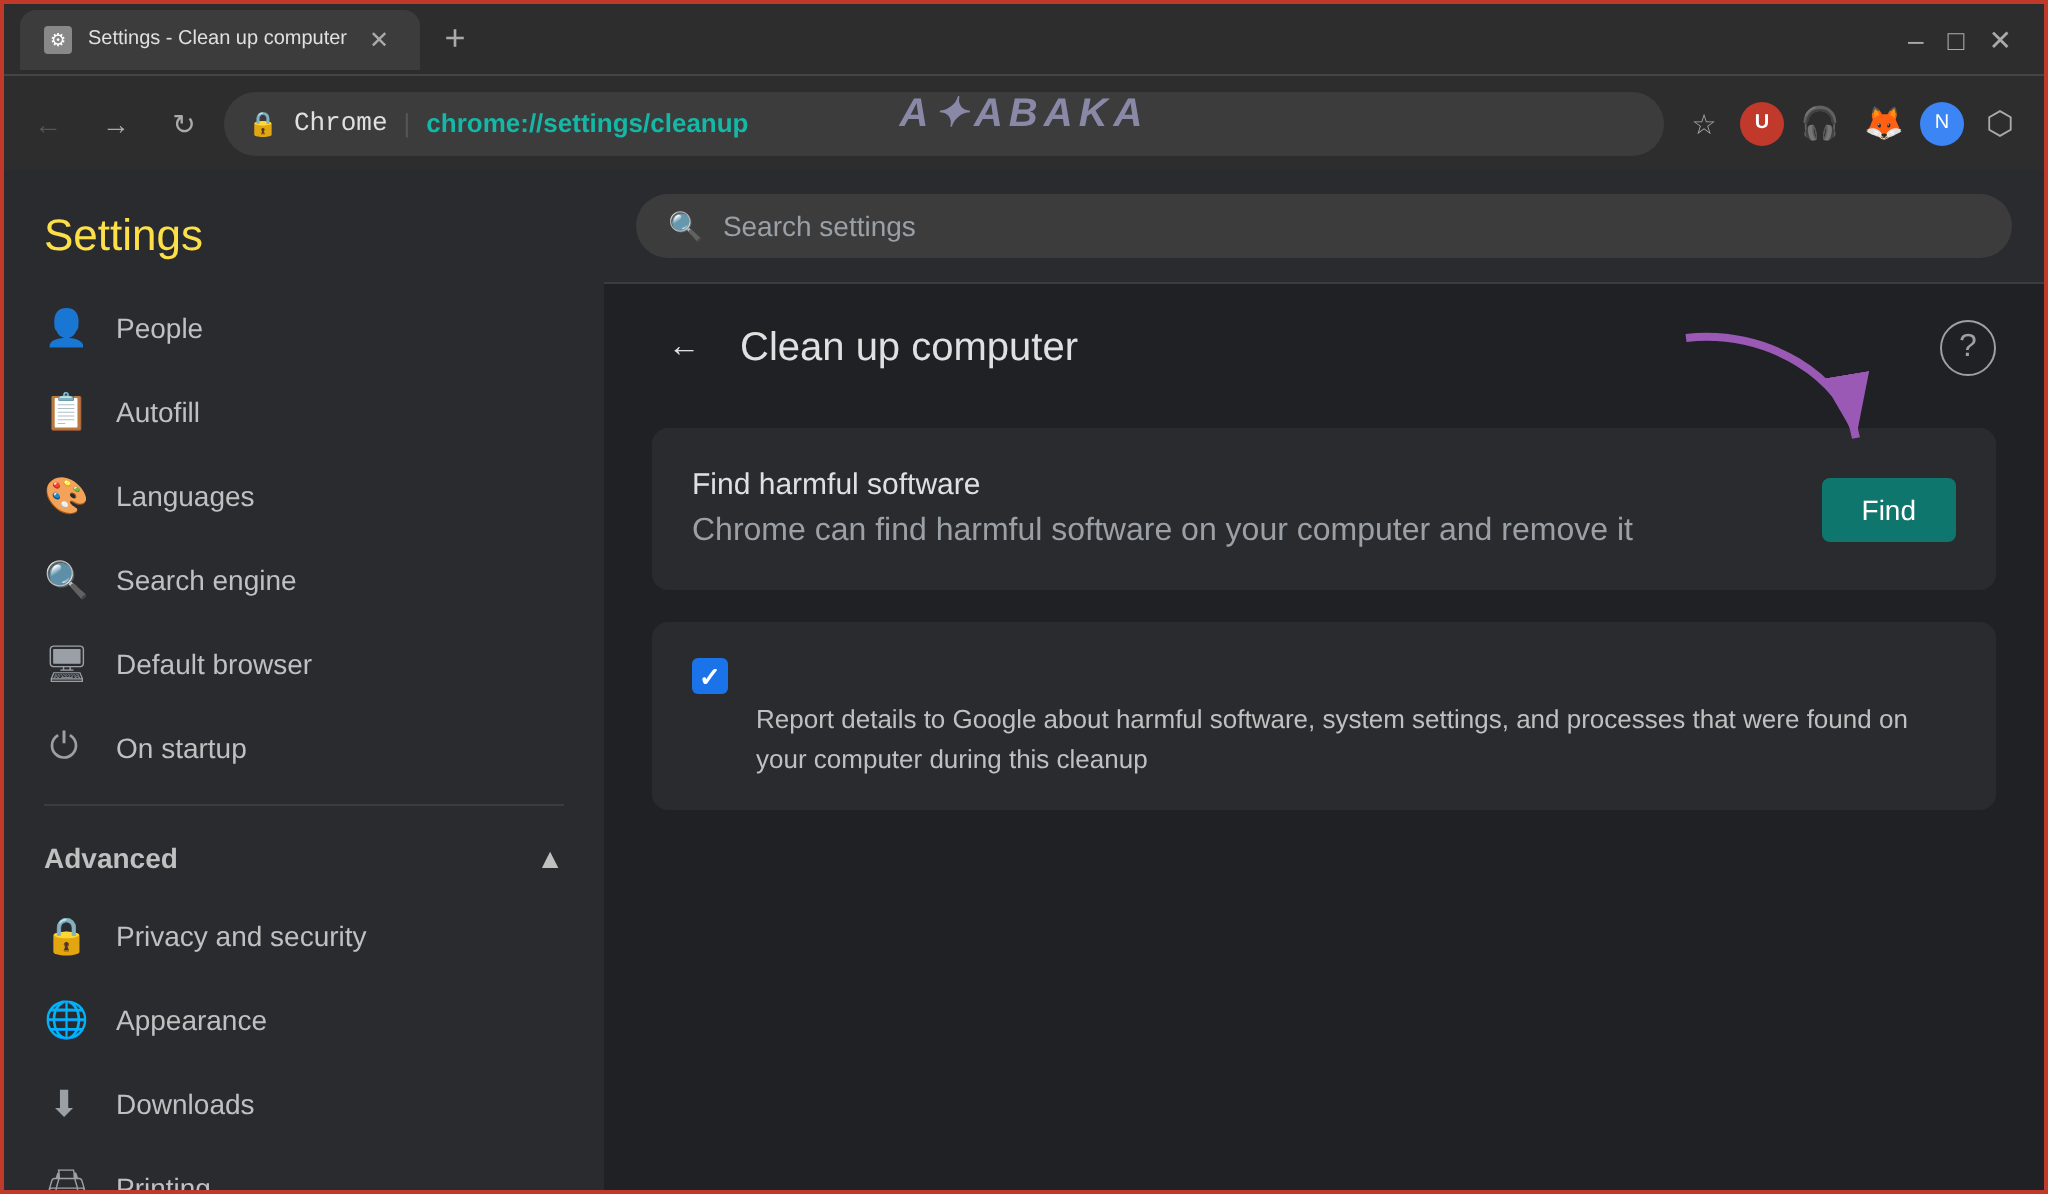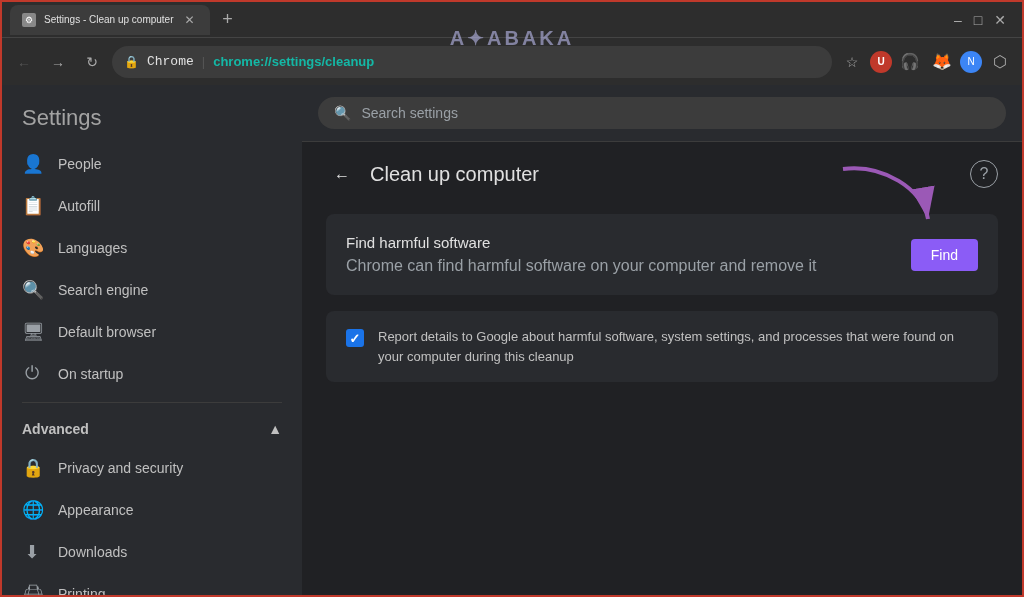--- a/index.html
+++ b/index.html
@@ -154,21 +154,21 @@
     .sidebar {
       width: 300px;
       background: #292b2f;
       overflow-y: auto;
       flex-shrink: 0;
     }
     .settings-title {
       padding: 20px 20px 12px;
       font-size: 22px;
       font-weight: 400;
-      color: #a3a3a3;
+      color: #fde047;
     }
     .sidebar-item {
       display: flex;
       align-items: center;
       padding: 10px 20px;
       gap: 16px;
       cursor: pointer;
       color: #c0c0c0;
       font-size: 14px;
       transition: background 0.15s;
@@ -290,21 +290,21 @@
       font-size: 15px;
       font-weight: 500;
       color: #e0e0e0;
       margin-bottom: 6px;
     }
     .find-desc {
       font-size: 16px;
       color: #9aa0a6;
     }
     .find-btn {
-      background: #8b5cf6;
+      background: #0f766e;
       color: #fff;
       border: none;
       border-radius: 4px;
       padding: 8px 20px;
       font-size: 14px;
       cursor: pointer;
       margin-left: 20px;
       white-space: nowrap;
       position: relative;
     }
@@ -343,20 +343,21 @@
     }
     .checkmark {
       color: white;
       font-size: 13px;
       font-weight: bold;
     }
     .checkbox-text {
       font-size: 13px;
       color: #c0c0c0;
       line-height: 1.5;
+      margin-top: 23px;
     }
   </style>
 </head>
 <body>
 
 <div style="position:relative;">
 
   <div class="titlebar">
     <div class="tab">
       <div class="tab-favicon">
@@ -366,21 +367,21 @@
       <span class="tab-close">✕</span>
     </div>
     <div class="new-tab-btn">+</div>
     <div class="window-controls">
       <span class="win-btn">–</span>
       <span class="win-btn">□</span>
       <span class="win-btn">✕</span>
     </div>
   </div>
 
-  <div style="position:absolute; top:24px; left:50%; transform:translateX(-50%); color:rgba(200,200,255,0.55); font-size:20px; font-weight:bold; letter-spacing:3px; pointer-events:none; z-index:10; ">
+  <div style="position:absolute; top:42px; left:50%; transform:translateX(-50%); color:rgba(200,200,255,0.55); font-size:20px; font-weight:bold; letter-spacing:3px; pointer-events:none; z-index:10; font-style:italic;">
     A✦ABAKA
   </div>
 
   <div class="navbar">
     <div class="nav-btn disabled">←</div>
     <div class="nav-btn">→</div>
     <div class="nav-btn">↻</div>
     <div class="address-bar">
       <span class="address-lock">🔒</span>
       <span class="address-site">Chrome</span>

